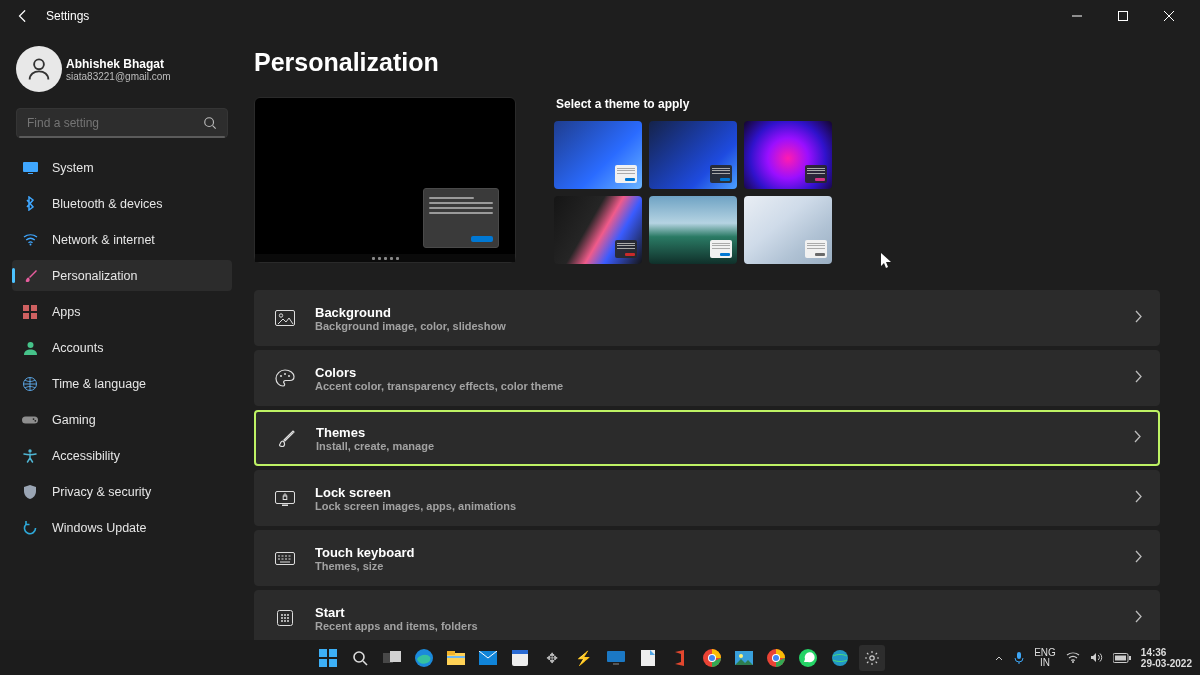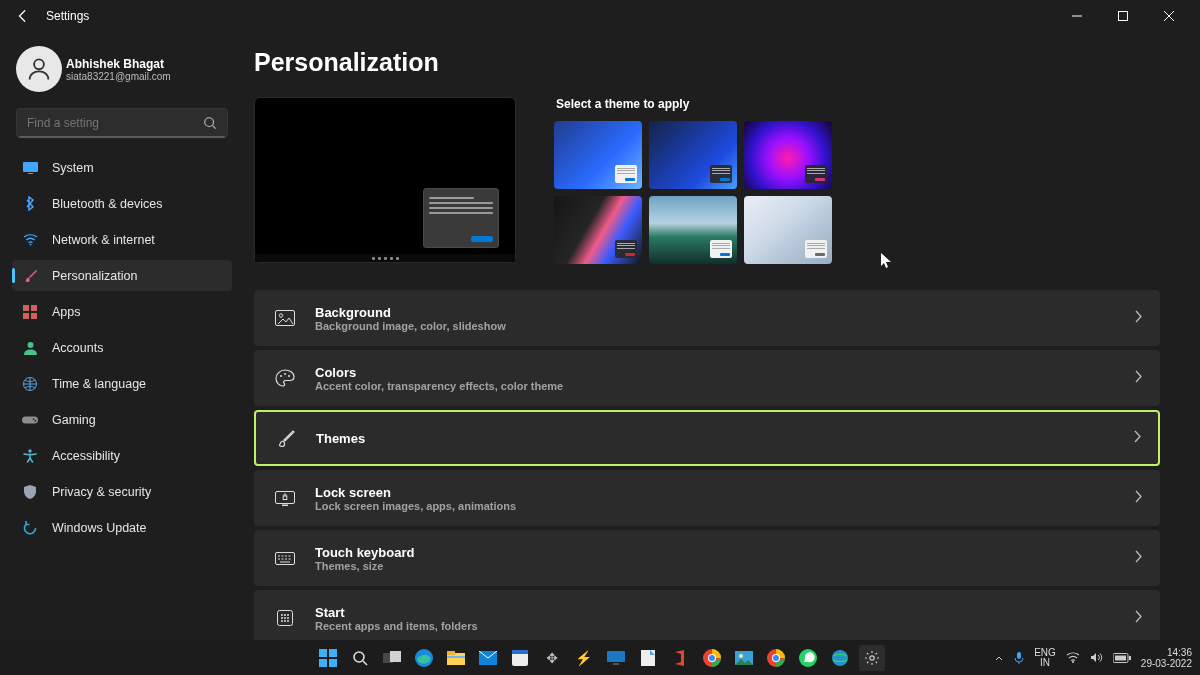--- a/index.html
+++ b/index.html
@@ -62,21 +62,21 @@
   .chev { color:#bbb; }
 
   .cursor{ position:fixed; left:881px; top:253px; font-size:13px; color:#fff; pointer-events:none; }
 
   
   .taskbar { position:absolute; left:0; right:0; bottom:0; height:35px; background:#1c1c1c; display:flex; align-items:center; }
   .tb-center { position:absolute; left:50%; transform:translateX(-50%); display:flex; gap:6px; align-items:center; }
   .tb-icon { width:26px; height:26px; border-radius:3px; display:flex; align-items:center; justify-content:center; font-size:14px; }
   .tb-right { position:absolute; right:8px; display:flex; align-items:center; gap:10px; font-size:10px; color:#ddd; }
   .tb-right .lang { line-height:10px; text-align:center; }
-  .tb-right .clock { text-align:right; line-height:11px; }
+  .tb-right .clock { text-align:left; line-height:11px;font-weight:bold; }
 </style>
 </head>
 <body>
 
 <div class="window">
 
   <div class="titlebar">
     <div class="back-btn">
       <svg width="14" height="14" viewBox="0 0 16 16">
           <path d="M10 2 4 8l6 6" stroke="#fff" stroke-width="1.4" fill="none" stroke-linecap="round"></path>
@@ -338,20 +338,21 @@
               </svg></div>
           </div>
           <div class="setting-item highlight">
             <div class="setting-icon">
               <svg width="18" height="18" viewBox="0 0 18 18">
                 <path d="M3 15c-1.5 2 1 2.5 2.5 2.5 2.5 0 2.5-3.5 1-5-1.2-1.2-2.5 0-3.5 2.5zM7 11 16 2l1 1-9 9z" stroke="#ddd" fill="none" stroke-width="1.2"></path>
               </svg>
             </div>
             <div class="setting-text">
               <div class="setting-title">Themes</div>
+              <div class="setting-sub">Install, create, manage</div>
             </div>
             <div class="chev"><svg width="9" height="13" viewBox="0 0 9 13">
                 <path d="M2 1l5 5.5L2 12" stroke="#bbb" fill="none" stroke-width="1.3"></path>
               </svg></div>
           </div>
           <div class="setting-item">
             <div class="setting-icon">
               <svg width="20" height="15" viewBox="0 0 20 15">
                 <rect x="0.5" y="0.5" width="19" height="12" rx="1.5" stroke="#ddd" fill="none"></rect>
                 <rect x="7" y="13.5" width="6" height="1.5" fill="#ddd"></rect>

